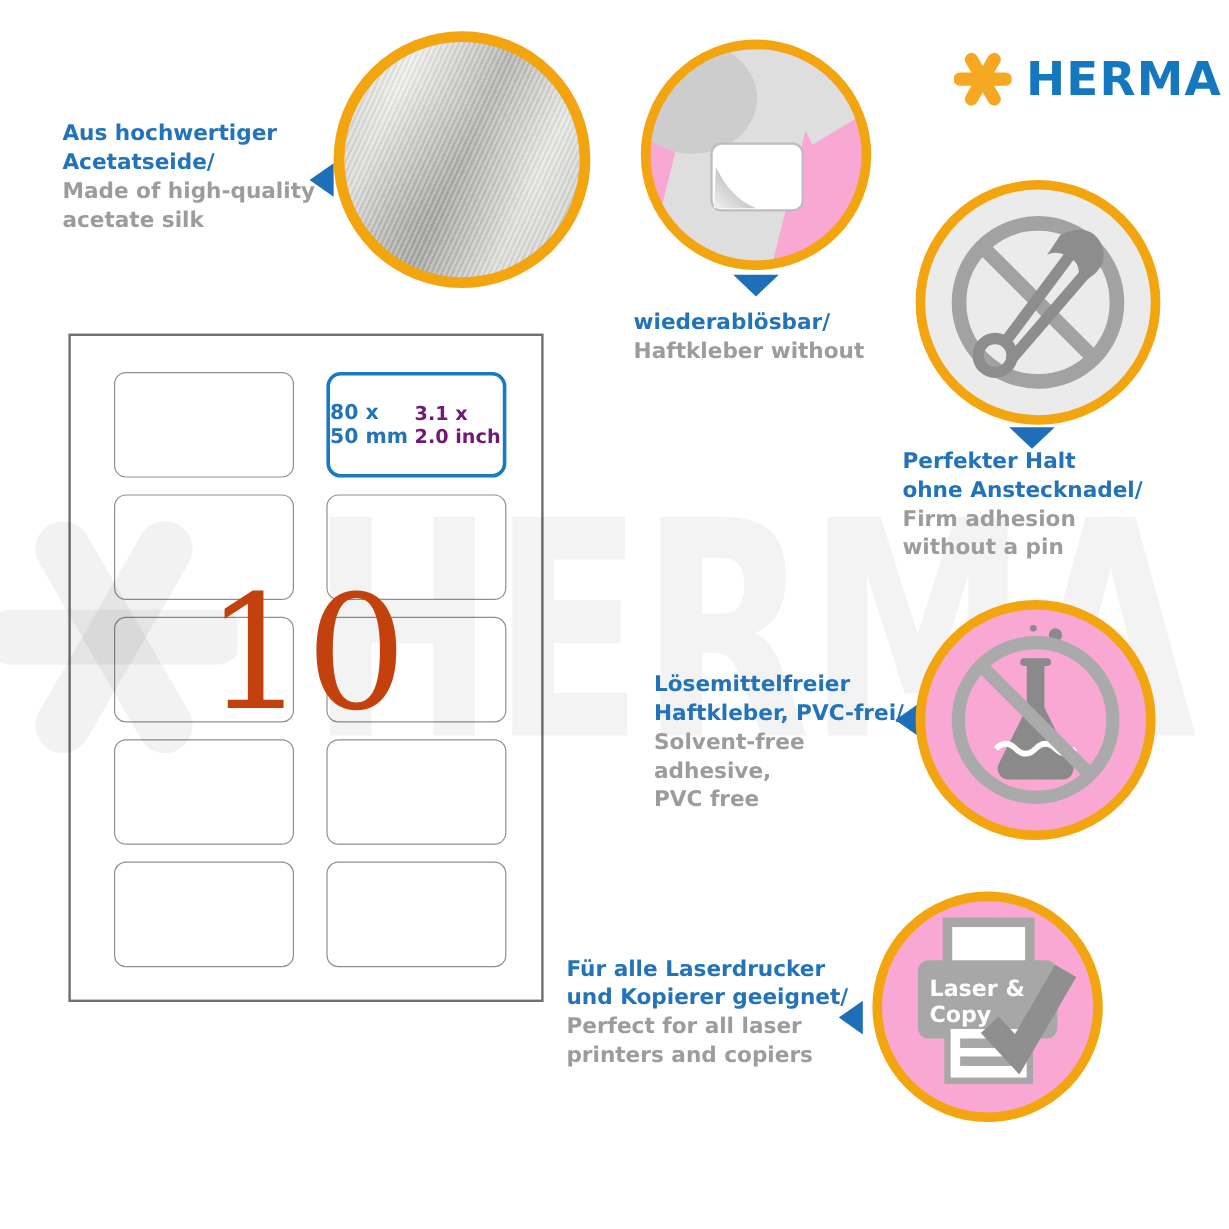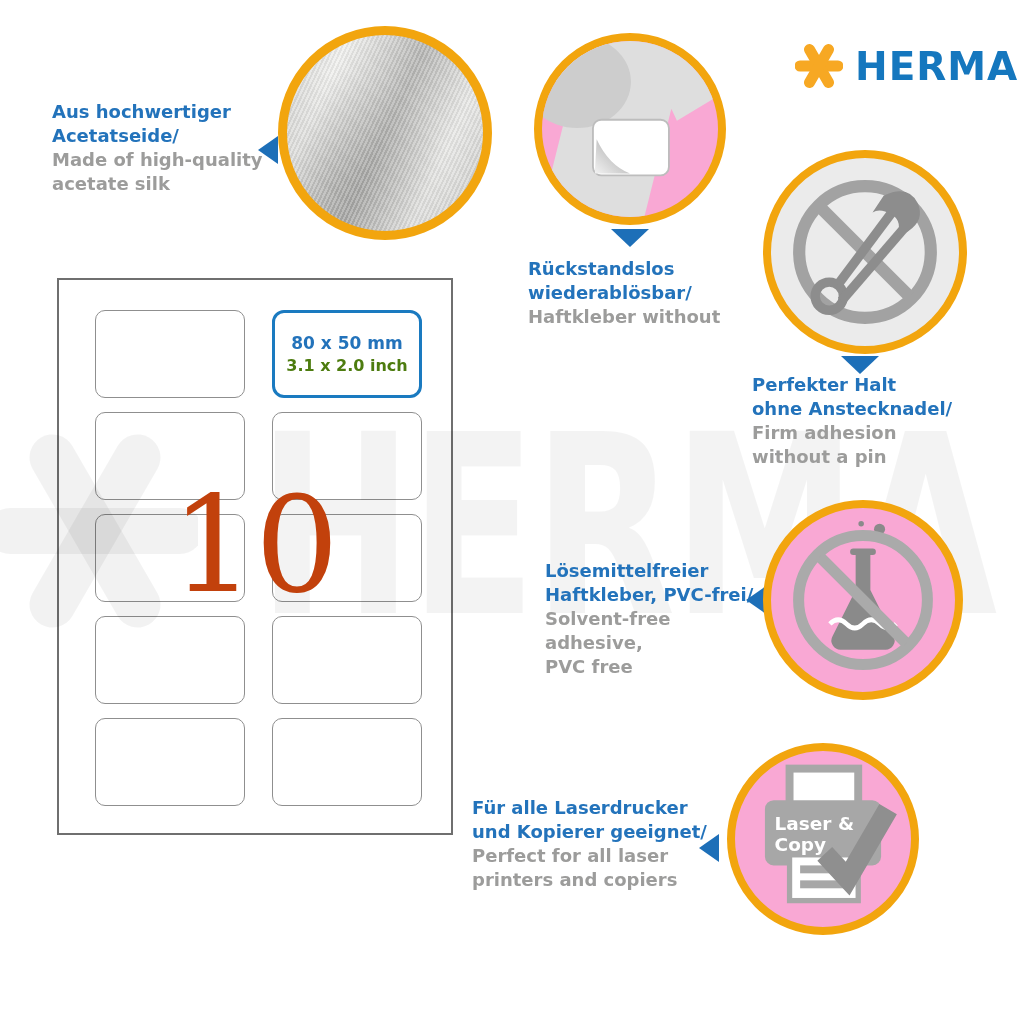--- a/index.html
+++ b/index.html
@@ -54,24 +54,24 @@
   .c-flask{left:763px;top:500px;width:200px;height:200px;}
   .c-printer{left:727px;top:743px;width:192px;height:192px;}
   .ring svg{display:block;width:100%;height:100%;}
 
   
   .sheet{left:57px;top:278px;width:396px;height:557px;background:#ffffff;
          border:2px solid #6f6f6f;box-sizing:border-box;z-index:0;}
   .cells{display:grid;grid-template-columns:150px 150px;grid-auto-rows:88px;
          column-gap:27px;row-gap:14px;padding:30px 0 0 36px;}
   .cell{border:1px solid #8f8f8f;border-radius:10px;box-sizing:border-box;background:#ffffff;}
-  .cell.hl{border:3px solid #1a7ac0;border-radius:12px;display:flex;flex-direction:column;
+  .cell.hl{border:3px solid #1a7ac0;border-radius:12px;display:flex;flex-direction:row;
            align-items:center;justify-content:center;gap:3px;}
   .hl .mm{color:#2373bb;font-weight:bold;font-size:17px;}
-  .hl .inch{color:#4d7c0f;font-weight:bold;font-size:16px;}
+  .hl .inch{color:#701a75;font-weight:bold;font-size:16px;}
   .count{left:57px;top:479px;width:396px;text-align:center;z-index:2;
          font-family:"DejaVu Serif","Liberation Serif",serif;
          font-size:132px;line-height:1;color:#c2410c;}
 </style>
 </head>
 <body>
 
 <svg class="abs wm wm-ast" width="206" height="206" viewBox="0 0 206 206">
   <g stroke="rgba(0,0,0,0.05)" stroke-width="46" stroke-linecap="round">
     <line x1="18" y1="103" x2="188" y2="103"></line>
@@ -131,21 +131,20 @@
     <g transform="rotate(14 95 95)">
       <path d="M18,-14 H116 Q130,0 152,6 L176,40 L142,74 L133,63 V210 H24 V63 L15,74 L-19,40 Z" fill="#dedede"></path>
     </g>
     <ellipse cx="38" cy="44" rx="58" ry="50" fill="#cdcdcd"></ellipse>
     <rect x="55" y="85" width="82" height="60" rx="9" fill="#ffffff" stroke="#bdbdbd" stroke-width="2"></rect>
     <path d="M57,143 L95,143 Q72,134 59,106 Z" fill="url(#fold)"></path>
   </svg>
 </div>
 <div class="abs arrow-down ar-removable"></div>
 <div class="abs feat feat-removable">
-  <div class="de">Rückstandslos</div>
   <div class="de">wiederablösbar/</div>
   <div class="en">Haftkleber without</div>
 </div>
 
 <div class="abs ring c-pin">
   <svg viewBox="0 0 200 200">
     <circle cx="100" cy="100" r="70" fill="none" stroke="#a2a2a2" stroke-width="13"></circle>
     <line x1="53" y1="53" x2="147" y2="147" stroke="#a2a2a2" stroke-width="13"></line>
     <g stroke="#8d8d8d" stroke-width="10" fill="none">
       <circle cx="62" cy="147" r="15"></circle>

